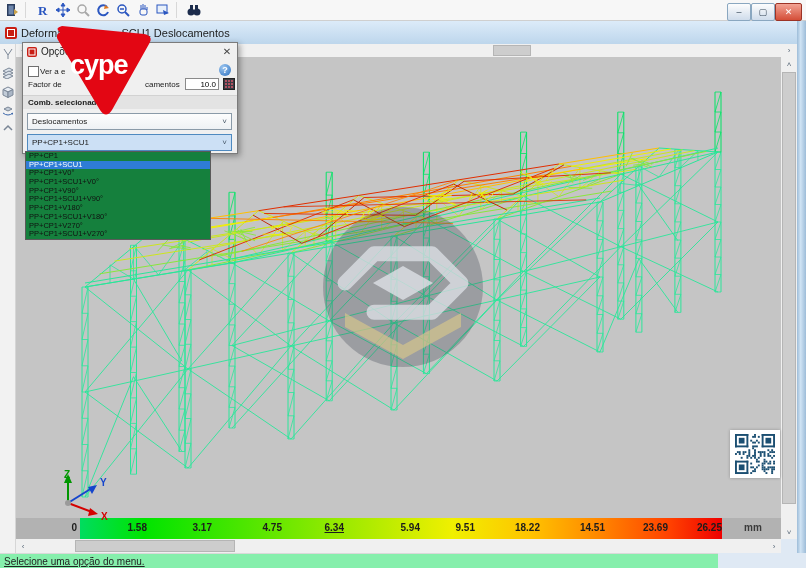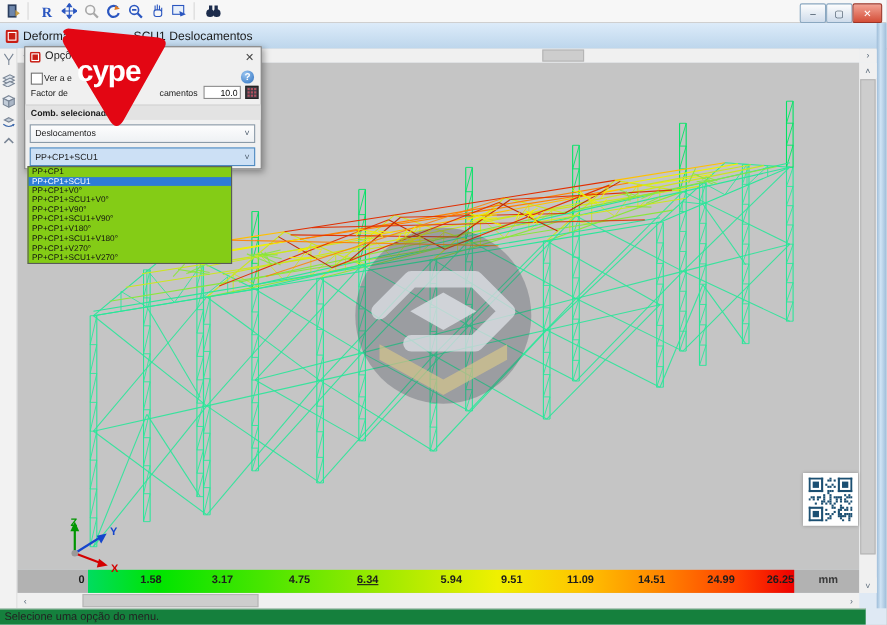--- a/index.html
+++ b/index.html
@@ -32,22 +32,22 @@
   .sb-thumb{position:absolute;background:#cdcdcd;border:1px solid #b5b5b5;box-sizing:border-box;}
   
   .canvas{left:16px;top:57px;width:765px;height:461px;background:#c5c5c5;overflow:hidden;}
   
   .scalebar{left:16px;top:518px;width:765px;height:21px;background:#b2b2b2;font-size:10px;font-weight:bold;color:#1c1c1c;}
   .grad{position:absolute;left:64px;top:0;width:642px;height:21px;
         background:linear-gradient(90deg,#00dc5f 0%,#00e400 10%,#4ae600 25%,#a0ea00 42%,#f0f000 58%,#ffc400 70%,#ff8c00 80%,#ff4000 92%,#ee0000 100%);}
   .scale-label{position:absolute;top:4px;transform:translateX(-100%);}
   .scale-unit{position:absolute;top:4px;font-weight:bold;color:#3a3a3a;}
   
-  .statusbar{left:0;top:553px;width:787px;height:15px;background:#15803d;border-top:1px solid #d9d9d9;
-             font-size:10px;color:#222;display:flex;align-items:center;padding-left:4px;box-sizing:border-box;}
+  .statusbar{left:0;top:553px;width:718px;height:15px;background:#86efac;border-top:1px solid #d9d9d9;
+             font-size:10px;color:#222;display:flex;align-items:center;padding-left:4px;box-sizing:border-box;text-decoration:underline;}
   
   .dialog{left:22px;top:42px;width:214px;height:110px;background:#f0f0f0;border:1px solid #7b7b7b;
           box-shadow:2px 2px 6px rgba(0,0,0,.35);z-index:30;font-size:8px;color:#1a1a1a;}
   .dlg-title{position:absolute;left:0;top:0;width:100%;height:17px;display:flex;align-items:center;
              font-size:10px;padding-left:4px;box-sizing:border-box;gap:4px;}
   .dlg-x{position:absolute;right:3px;top:2px;width:14px;height:13px;display:flex;align-items:center;justify-content:center;
          font-size:10px;color:#444;}
   .chk{position:absolute;left:5px;top:23px;width:9px;height:9px;background:#fff;border:1px solid #707070;}
   .help{position:absolute;right:6px;top:21px;width:12px;height:12px;border-radius:50%;
         background:radial-gradient(circle at 35% 30%,#9cc6f0,#2a6fc0);color:#fff;font-size:9px;font-weight:bold;
@@ -56,21 +56,21 @@
                 font-size:8px;text-align:right;padding-right:2px;box-sizing:border-box;}
   .film{position:absolute;left:200px;top:35px;width:12px;height:12px;background:#3c3c44;border:1px solid #222;
         display:grid;grid-template-columns:repeat(3,1fr);grid-template-rows:repeat(3,1fr);gap:1px;padding:1px;box-sizing:border-box;}
   .film i{background:#b05060;}
   .sect{position:absolute;left:0;top:52px;width:100%;height:14px;background:#e3e3e3;border-top:1px solid #d2d2d2;
         display:flex;align-items:center;font-weight:bold;padding-left:5px;box-sizing:border-box;}
   .combo{position:absolute;left:4px;width:205px;height:17px;background:linear-gradient(#fdfdfd,#eef1f4);
          border:1px solid #8a9aa8;display:flex;align-items:center;padding-left:4px;box-sizing:border-box;}
   .combo .chev{margin-left:auto;margin-right:4px;color:#4a5a6a;font-size:8px;}
   .combo-open{background:#cce0f5;border-color:#4f8ac0;}
-  .droplist{left:25px;top:151px;width:186px;height:89px;background:#84cc16;border:1px solid #5a5a5a;z-index:31;
+  .droplist{left:25px;top:151px;width:186px;height:89px;background:#15803d;border:1px solid #5a5a5a;z-index:31;
             font-size:7.5px;color:#111;box-sizing:border-box;}
   .droplist div{height:8.7px;line-height:8.7px;padding-left:3px;white-space:nowrap;overflow:hidden;}
   .droplist div.sel{background:#2e7cd6;color:#fff;}
   
   .cype-logo{left:46px;top:22px;z-index:50;pointer-events:none;}
   .qr-card{left:730px;top:430px;width:50px;height:48px;background:#fff;box-shadow:0 0 3px rgba(0,0,0,.25);
            display:flex;align-items:center;justify-content:center;z-index:3;}
 </style>
 </head>
 <body>
@@ -976,23 +976,23 @@
 <div class="abs scalebar">
   <div class="grad"></div>
   <div id="scale-labels">
       <span class="scale-label" style="left: 61px;">0</span>
       <span class="scale-label" style="left: 131px;">1.58</span>
       <span class="scale-label" style="left: 196px;">3.17</span>
       <span class="scale-label" style="left: 266px; text-align: center;">4.75</span>
       <span class="scale-label" style="left: 328px; text-decoration: underline;">6.34</span>
       <span class="scale-label" style="left: 404px;">5.94</span>
       <span class="scale-label" style="left: 459px;">9.51</span>
-      <span class="scale-label" style="left: 524px;">11.09</span>
+      <span class="scale-label" style="left: 524px;">18.22</span>
       <span class="scale-label" style="left: 589px;">14.51</span>
-      <span class="scale-label" style="left: 652px;">24.99</span>
+      <span class="scale-label" style="left: 652px;">23.69</span>
       <span class="scale-label" style="left: 706px;">26.25</span>
     </div>
   <span class="scale-unit" style="left:728px">mm</span>
 </div>
 
 <div class="abs statusbar">
   <span>Selecione uma opção do menu.</span>
 </div>
 
 <div class="abs dialog">

